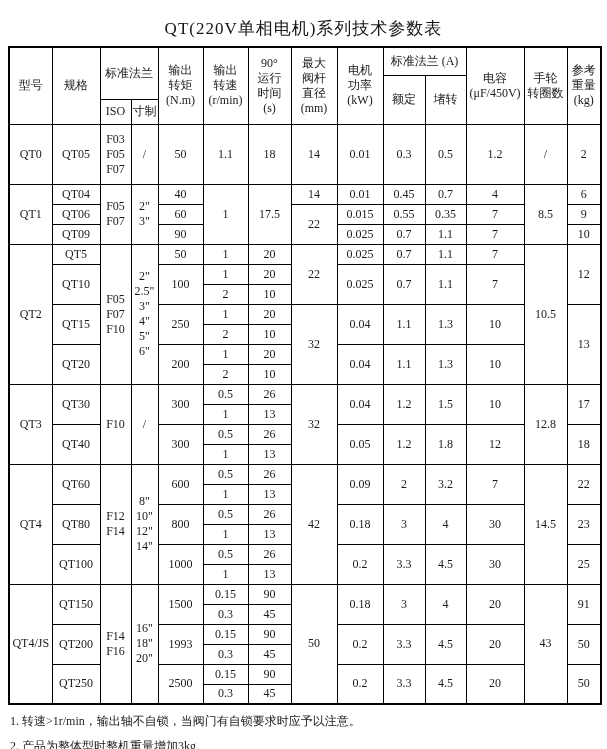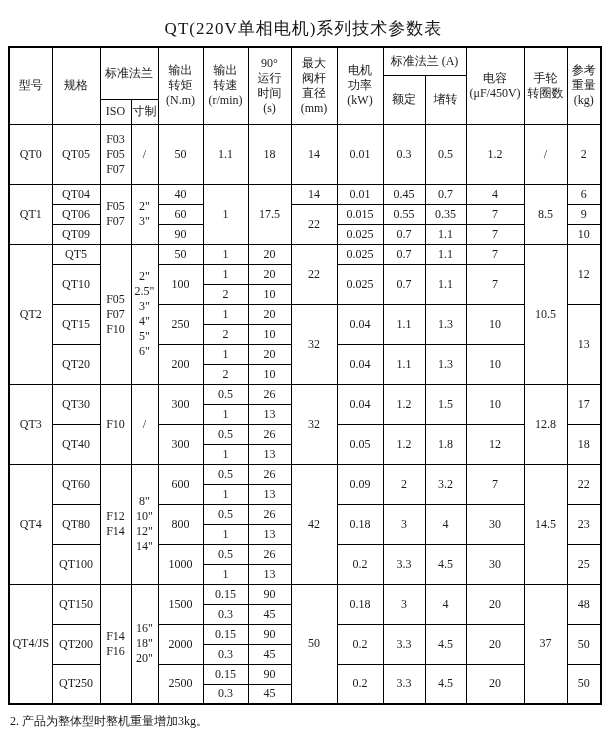--- a/index.html
+++ b/index.html
@@ -320,30 +320,30 @@
 18"
 20"</td>
           <td rowspan="2">1500</td>
           <td>0.15</td>
           <td>90</td>
           <td rowspan="6">50</td>
           <td rowspan="2">0.18</td>
           <td rowspan="2">3</td>
           <td rowspan="2">4</td>
           <td rowspan="2">20</td>
-          <td rowspan="6">37</td>
-          <td rowspan="2">48</td>
+          <td rowspan="6">43</td>
+          <td rowspan="2">91</td>
         </tr>
         <tr>
           <td>0.3</td>
           <td>45</td>
         </tr>
         <tr>
           <td rowspan="2">QT200</td>
-          <td rowspan="2">2000</td>
+          <td rowspan="2">1993</td>
           <td>0.15</td>
           <td>90</td>
           <td rowspan="2">0.2</td>
           <td rowspan="2">3.3</td>
           <td rowspan="2">4.5</td>
           <td rowspan="2">20</td>
           <td rowspan="2">50</td>
         </tr>
         <tr>
           <td>0.3</td>
@@ -361,16 +361,17 @@
           <td rowspan="2">50</td>
         </tr>
         <tr>
           <td>0.3</td>
           <td>45</td>
         </tr>
       </tbody>
   </table>
 
   <div class="footnotes">
+    <div>1. 转速&gt;1r/min，输出轴不自锁，当阀门有自锁要求时应予以注意。</div>
     <div>2. 产品为整体型时整机重量增加3kg。</div>
   </div>
 
 </div>
 
 </body></html>

